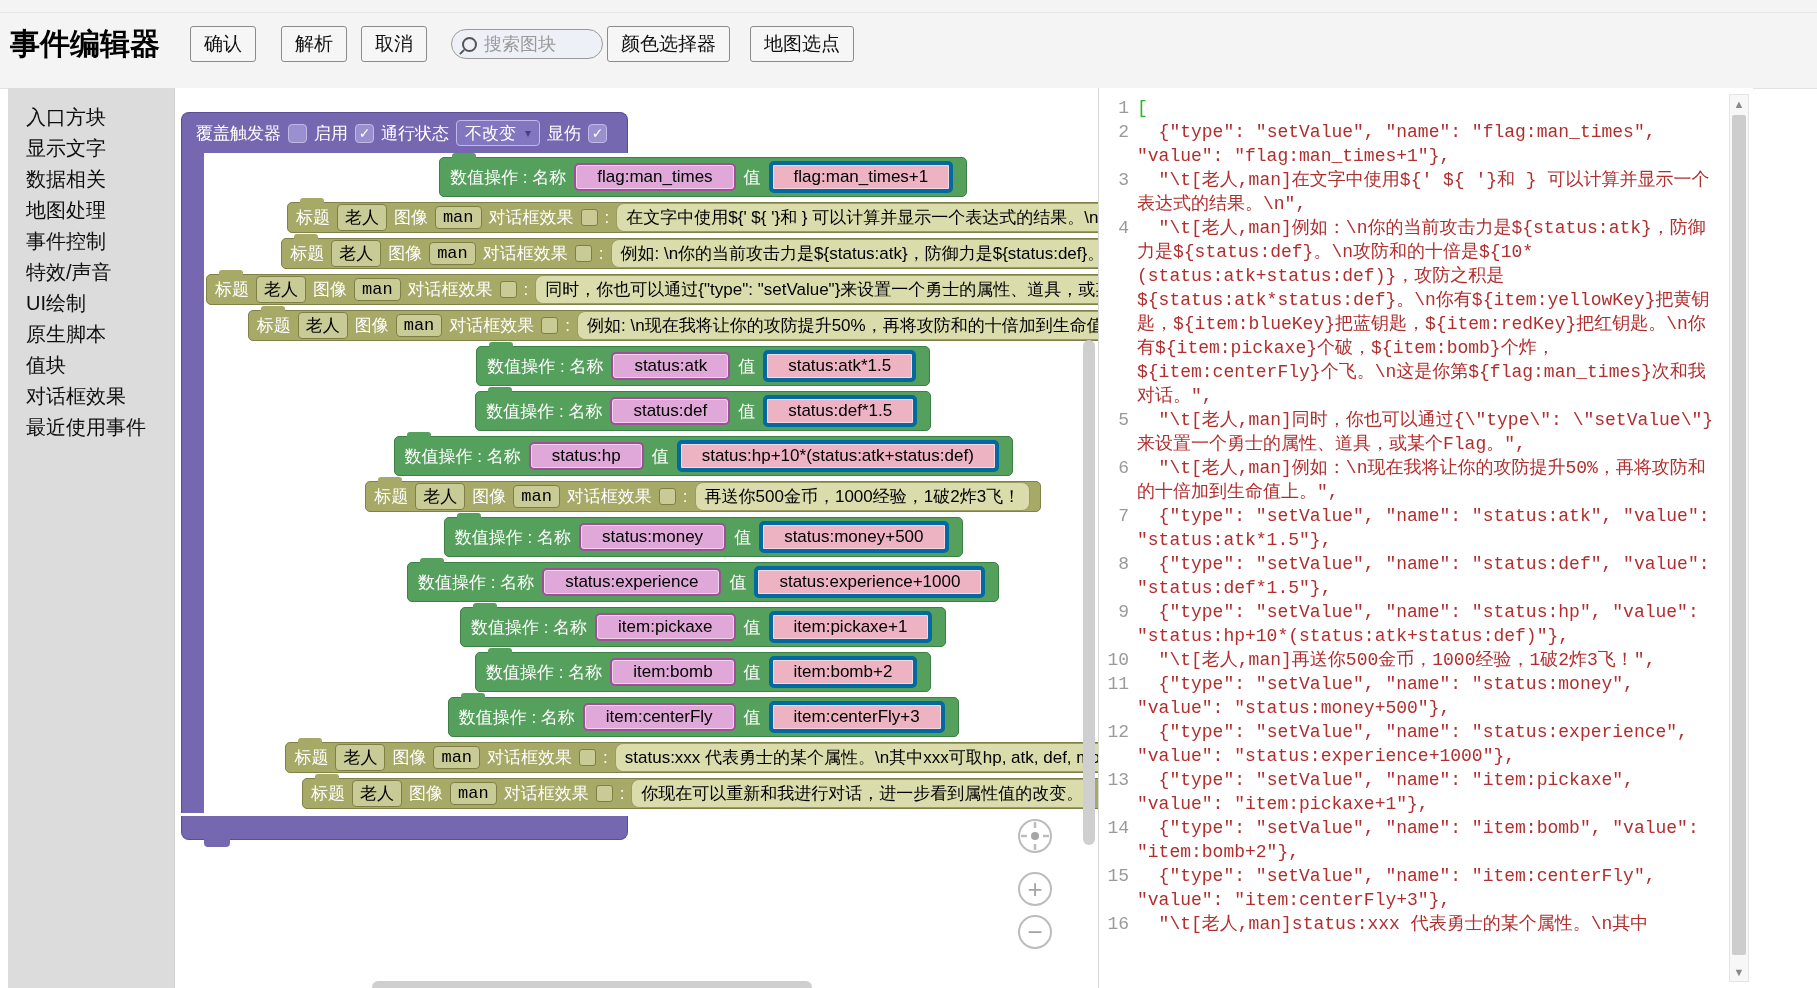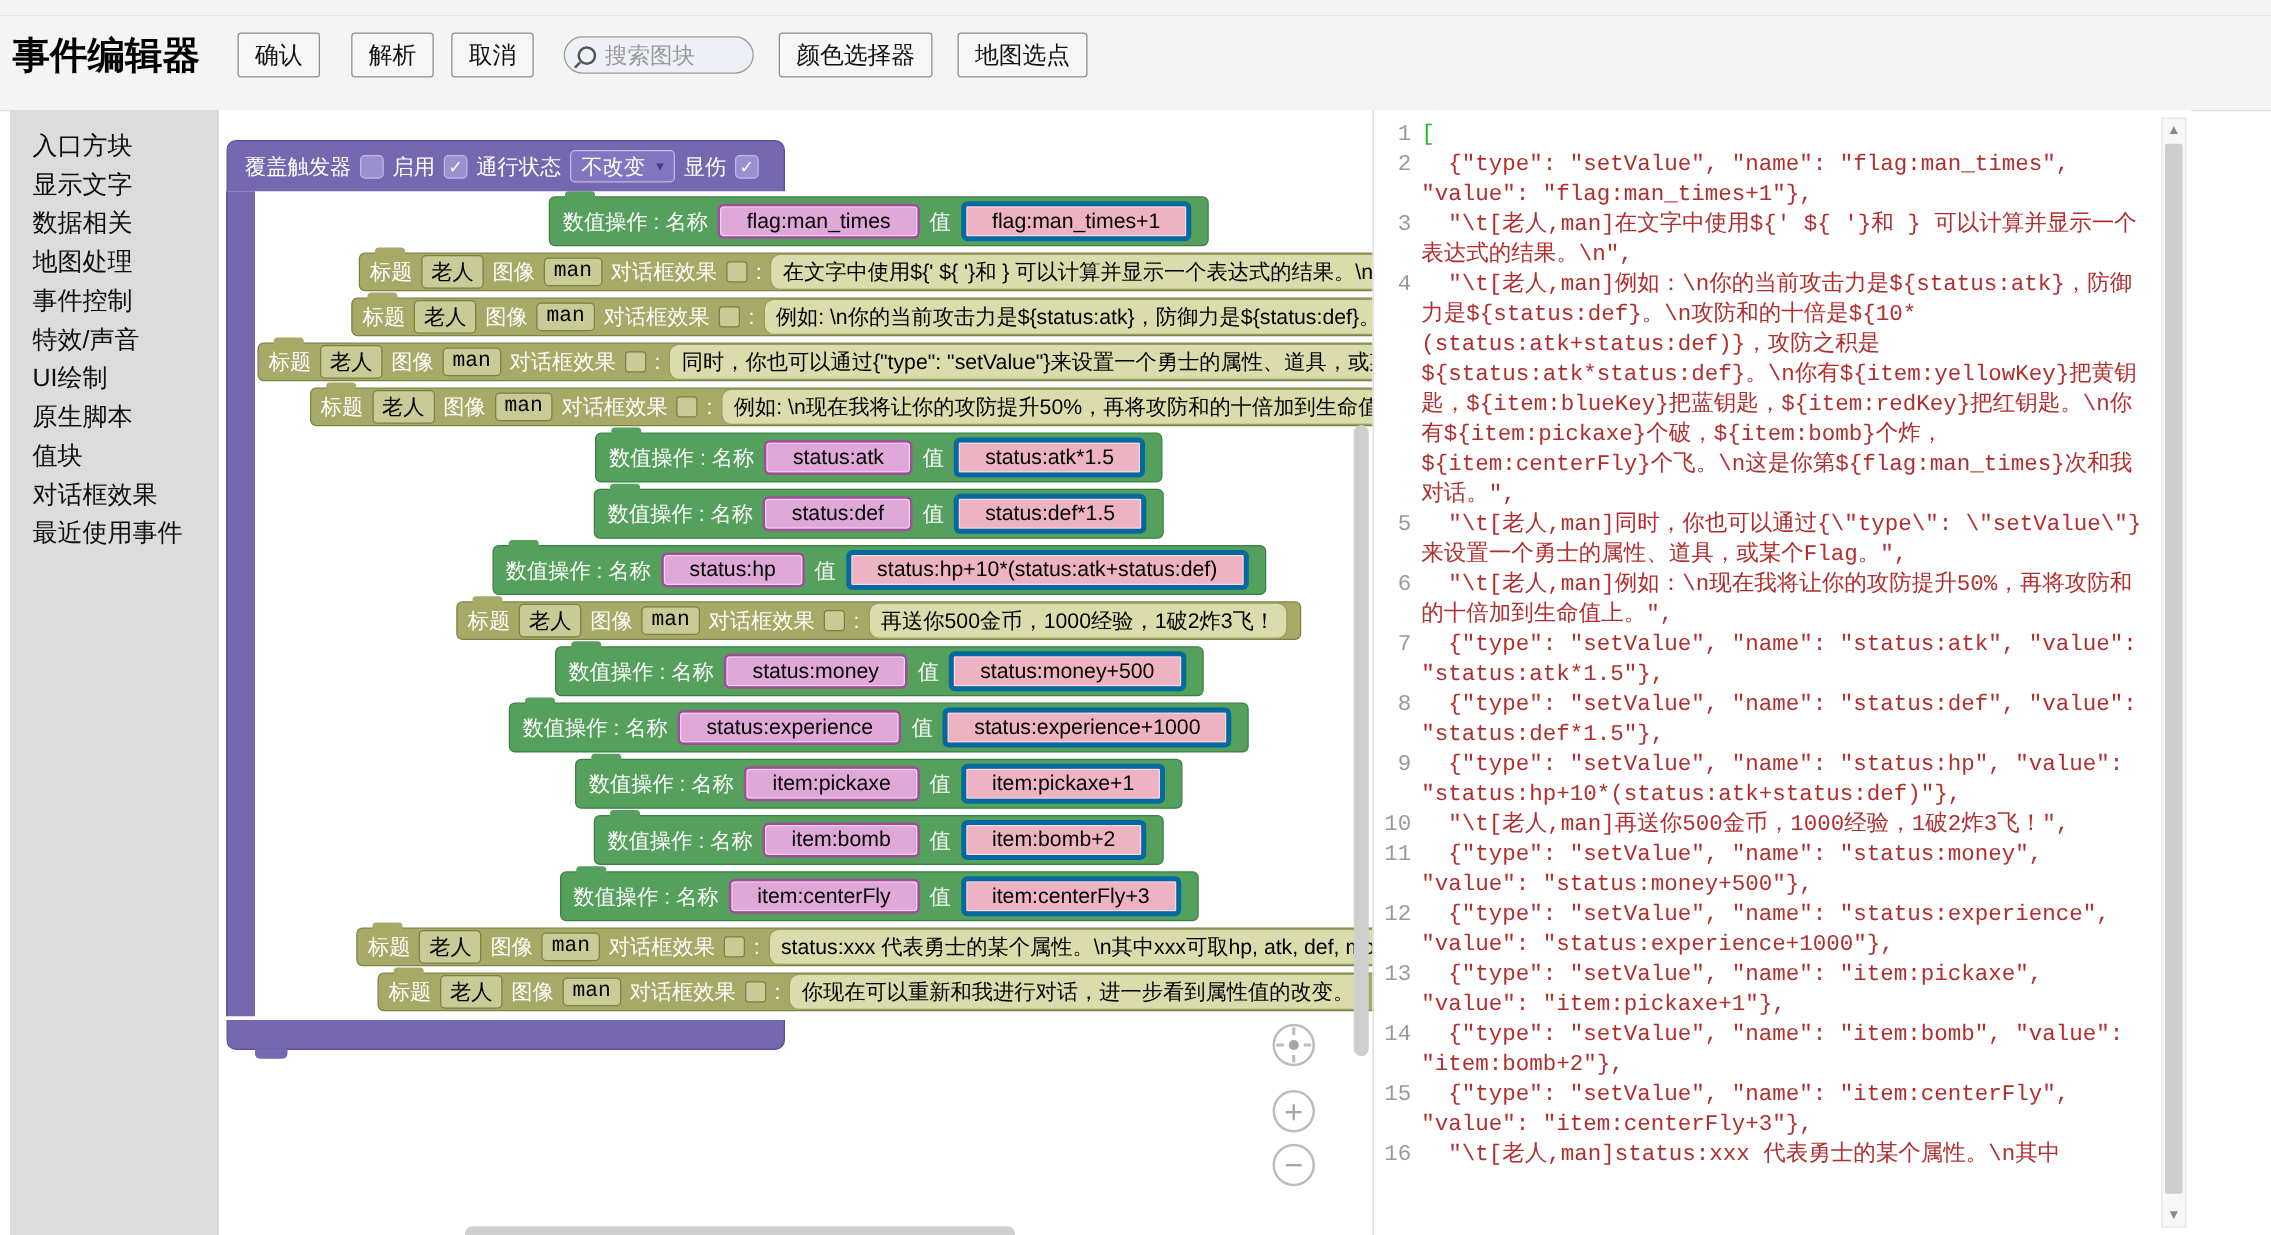--- a/index.html
+++ b/index.html
@@ -87,21 +87,21 @@
 <div class="toolbar">
   <div class="topline"></div>
   <div class="tb-title">事件编辑器</div>
   <div class="tb-btn" style="margin-left:30px;">确认</div>
   <div class="tb-btn" style="margin-left:25px;">解析</div>
   <div class="tb-btn" style="margin-left:14px;">取消</div>
   <div class="search-pill" style="margin-left:24px;">
     <span class="mag"></span>
     <span class="search-ph">搜索图块</span>
   </div>
-  <div class="tb-btn" style="margin-left:20px;">颜色选择器</div>
+  <div class="tb-btn" style="margin-left:4px;">颜色选择器</div>
   <div class="tb-btn" style="margin-left:20px;">地图选点</div>
 </div>
 
 <div class="sidebar" id="sidebar">
     <div class="sb-item">入口方块</div>
     <div class="sb-item">显示文字</div>
     <div class="sb-item">数据相关</div>
     <div class="sb-item">地图处理</div>
     <div class="sb-item">事件控制</div>
     <div class="sb-item">特效/声音</div>

